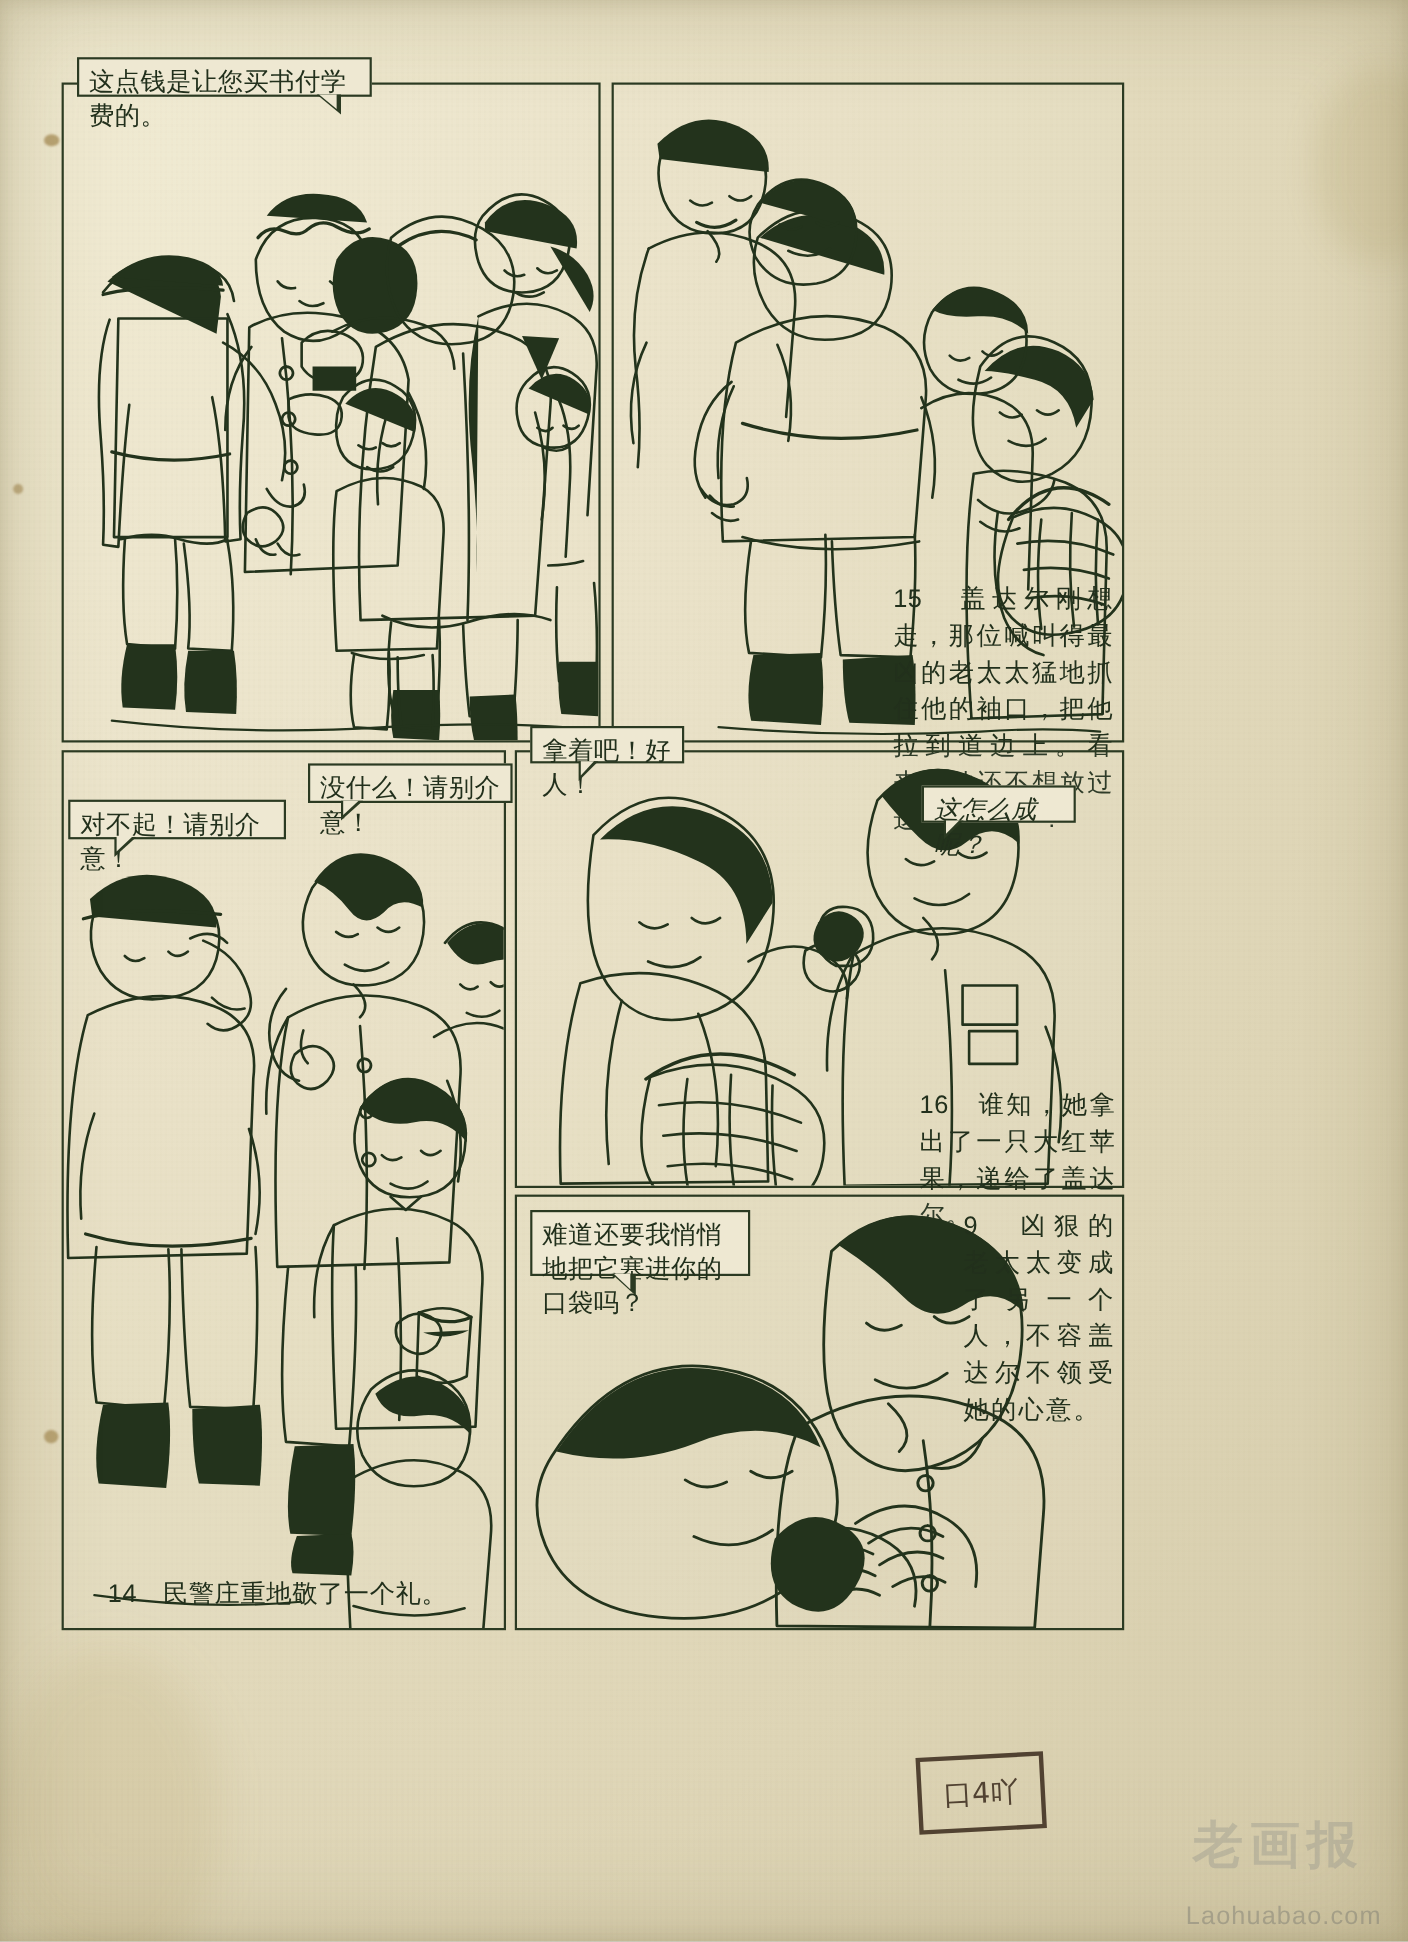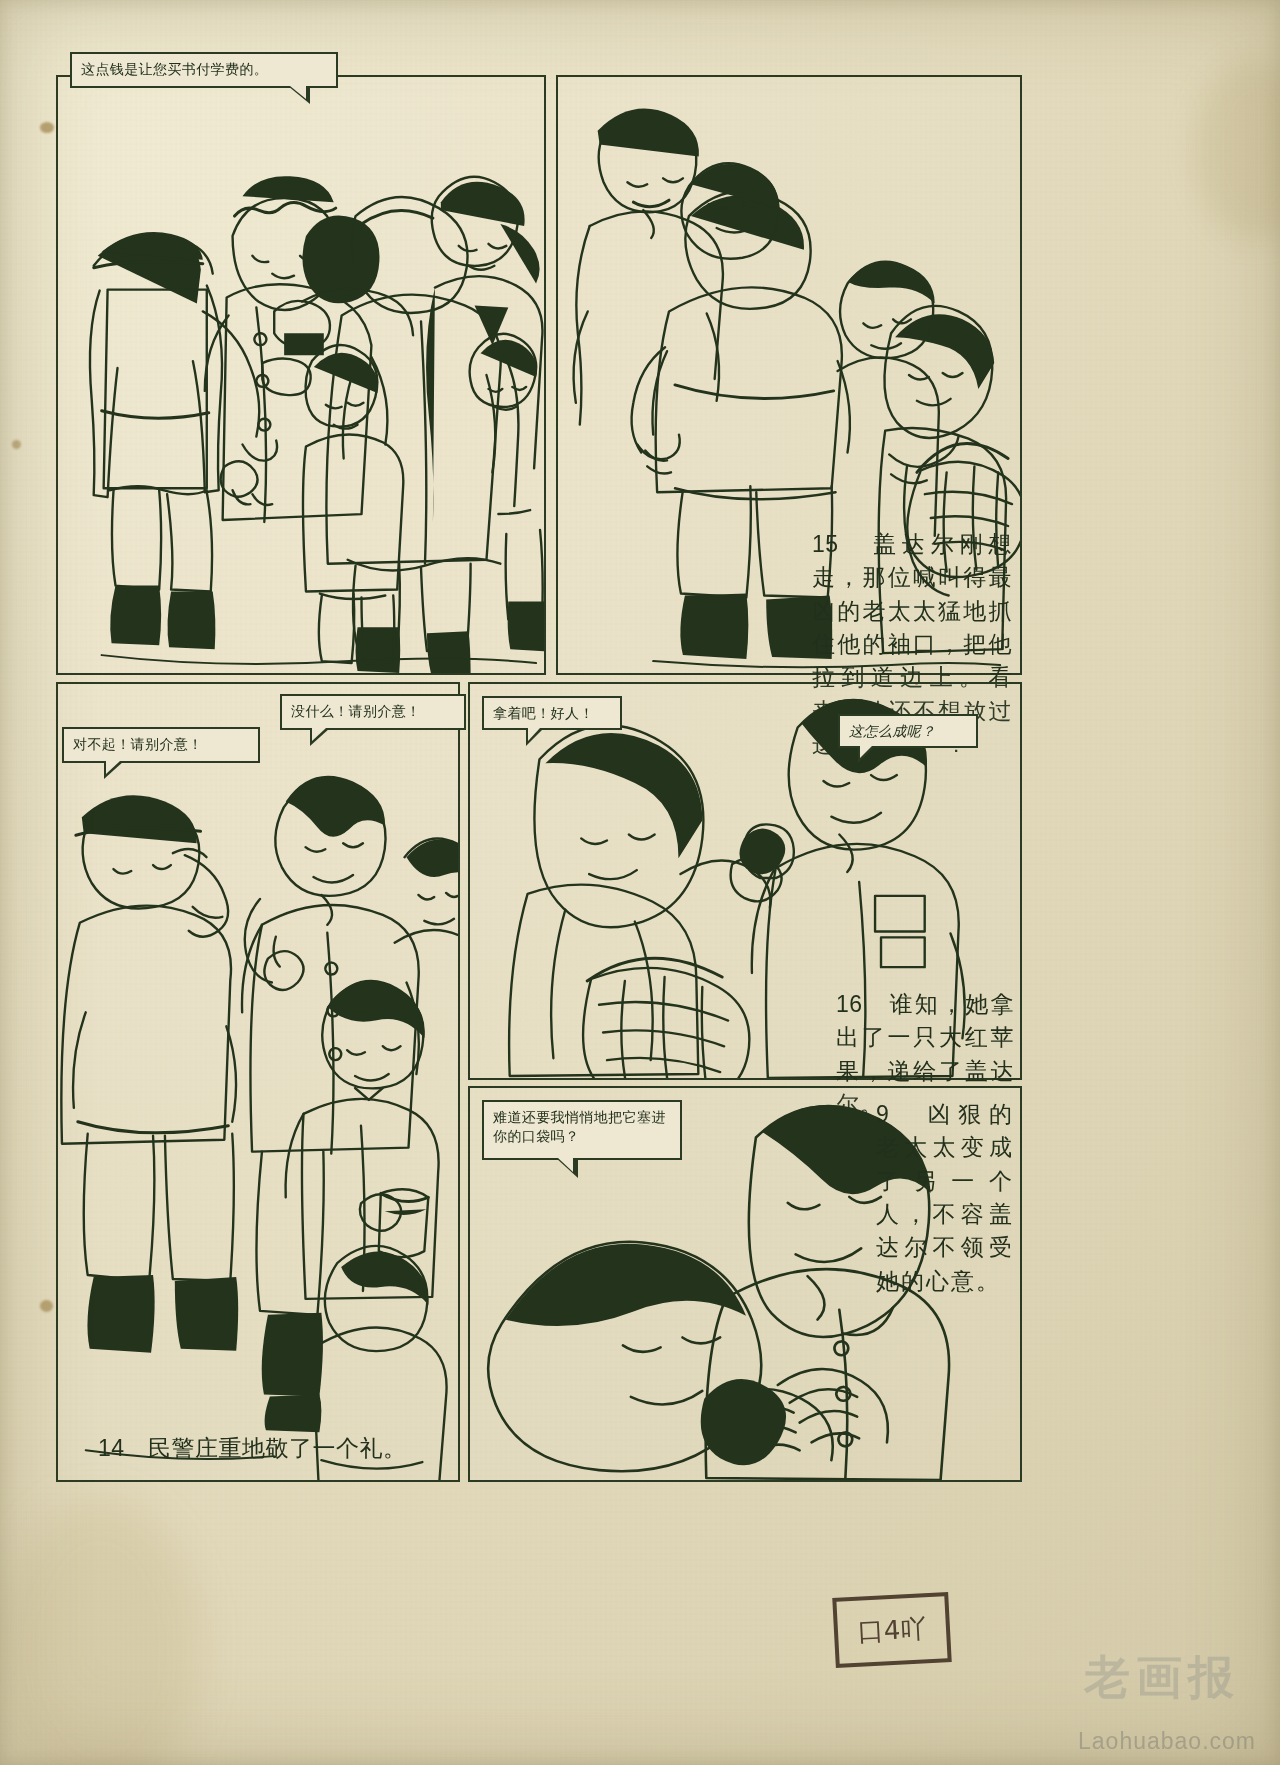--- a/index.html
+++ b/index.html
@@ -57,21 +57,21 @@
     letter-spacing: 0.5px;
     text-align: justify;
   }
 
   
   .balloon {
     position: absolute;
     background: #eee8d2;
     border: 2.2px solid #2b3a22;
     color: #22301c;
-    font-size: 14px;
+    font-size: 23px;
     line-height: 1.35;
     padding: 6px 9px 7px 9px;
     box-sizing: border-box;
     letter-spacing: 0.4px;
     z-index: 6;
   }
   .balloon .tail,
   .balloon .tail2 {
     position: absolute;
     width: 0; height: 0;
@@ -448,21 +448,21 @@
           <path d="M292 196 q-20 -10 -16 -34 q4 -22 26 -20 q22 2 24 24 q2 22 -18 30z"></path>
           <path d="M280 166 q10 -18 26 -10"></path>
           <path d="M282 184 q14 -14 28 -4"></path>
 
           <path d="M276 156 q16 -18 34 -4 q14 12 2 30 q-16 18 -34 4 q-12 -12 -2 -30z" fill="#23331c" stroke="none"></path>
         </g>
       </svg>
     </div>
   </div>
 
-  <div class="balloon" style="left:482px;top:696px;width:140px;height:34px;">
+  <div class="balloon" style="left:482px;top:660px;width:140px;height:34px;">
     <span>拿着吧！好人！</span>
     <span class="tail" style="left:42px;bottom:-18px;border-width:18px 18px 0 0;border-color:#2b3a22 transparent transparent transparent;"></span>
     <span class="tail2" style="left:44px;bottom:-13px;border-width:13px 12px 0 0;border-color:#eee8d2 transparent transparent transparent;"></span>
   </div>
 
   <div class="balloon" style="left:838px;top:714px;width:140px;height:34px;font-style:italic;">
     <span>这怎么成呢？</span>
     <span class="tail" style="left:18px;bottom:-17px;border-width:17px 18px 0 0;border-color:#2b3a22 transparent transparent transparent;"></span>
     <span class="tail2" style="left:20px;bottom:-12px;border-width:12px 12px 0 0;border-color:#eee8d2 transparent transparent transparent;"></span>
   </div>

